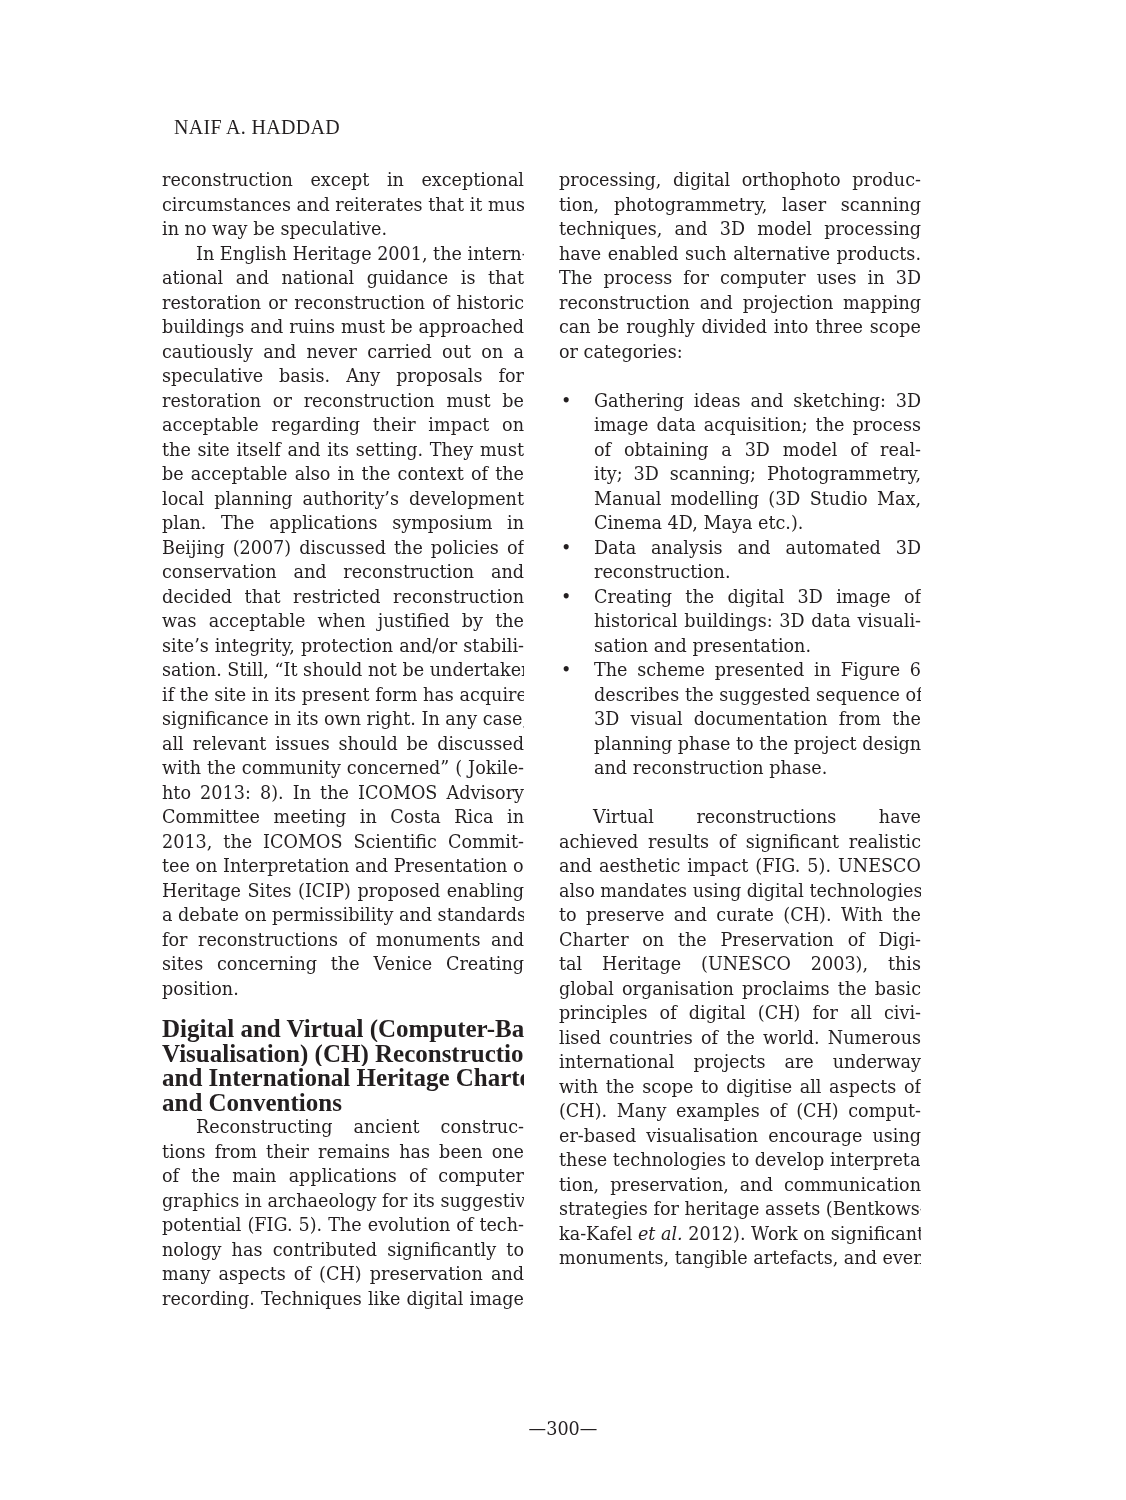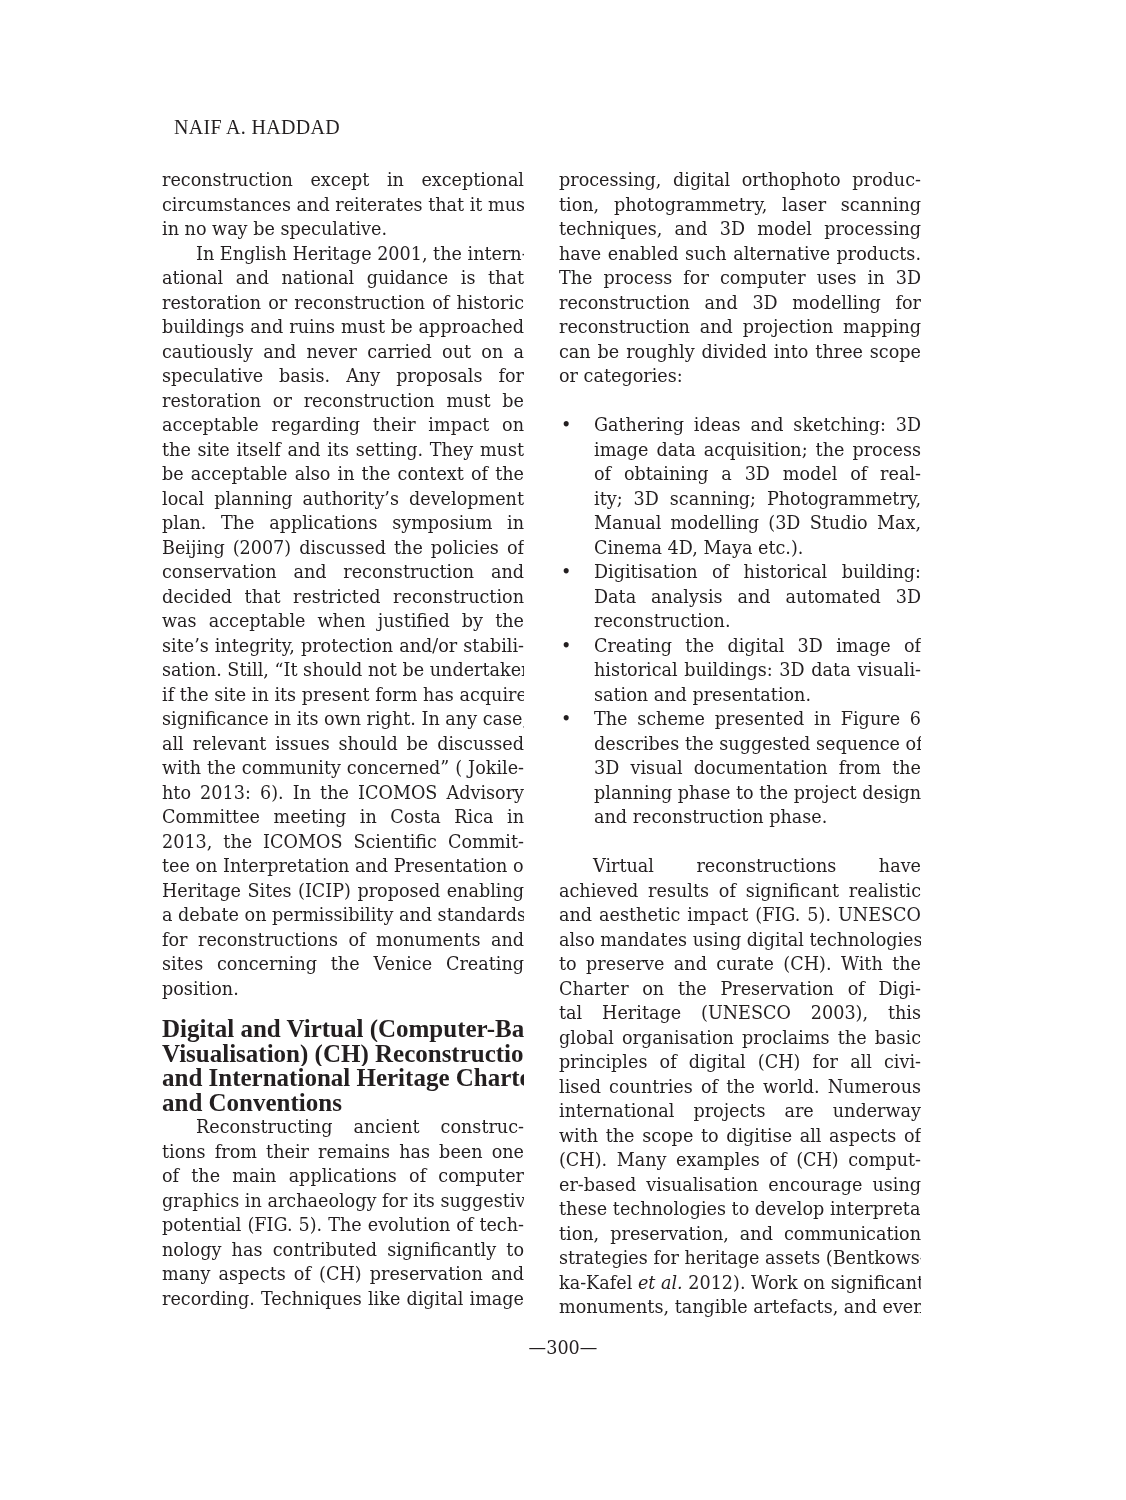--- a/index.html
+++ b/index.html
@@ -26,21 +26,21 @@
     font-family: "Liberation Serif", serif; font-weight: bold;
     font-size: 25px; line-height: 24.5px; margin-top: 16px;
   }
   .blank { display: block; height: 24.5px; }
   .bullet-block { position: relative; padding-left: 35px; }
   .bullet-dot {
     position: absolute; left: 2px; top: 0; width: 10px; height: 24.5px;
     text-align: left;
   }
   .folio {
-    position: absolute; left: 0; width: 1126px; top: 1338px; text-align: center;
+    position: absolute; left: 0; width: 1126px; top: 1419px; text-align: center;
     font-family: "DejaVu Serif", "Liberation Serif", serif; font-size: 17.6px;
   }
   em { font-style: italic; margin-top: 16px; }
 </style>
 </head>
 <body>
 
 <div class="page">
 
   <div class="running-head">NAIF A. HADDAD</div>
@@ -67,21 +67,21 @@
       <span class="ln">Beijing (2007) discussed the policies of</span>
       <span class="ln">conservation and reconstruction and</span>
       <span class="ln">decided that restricted reconstruction</span>
       <span class="ln">was acceptable when justified by the</span>
       <span class="ln">site’s integrity, protection and/or stabili-</span>
       <span class="ln">sation. Still, “It should not be undertaken</span>
       <span class="ln">if the site in its present form has acquired</span>
       <span class="ln">significance in its own right. In any case,</span>
       <span class="ln">all relevant issues should be discussed</span>
       <span class="ln">with the community concerned” ( Jokile-</span>
-      <span class="ln">hto 2013: 6). In the ICOMOS Advisory</span>
+      <span class="ln">hto 2013: 8). In the ICOMOS Advisory</span>
       <span class="ln">Committee meeting in Costa Rica in</span>
       <span class="ln">2013, the ICOMOS Scientific Commit-</span>
       <span class="ln">tee on Interpretation and Presentation of</span>
       <span class="ln">Heritage Sites (ICIP) proposed enabling</span>
       <span class="ln">a debate on permissibility and standards</span>
       <span class="ln">for reconstructions of monuments and</span>
       <span class="ln">sites concerning the Venice Creating</span>
       <span class="ln last">position.</span>
     </div>
     <div class="heading">
@@ -102,40 +102,38 @@
     </div>
   </div>
 
   <div class="col col-right">
     <div>
       <span class="ln">processing, digital orthophoto produc-</span>
       <span class="ln">tion, photogrammetry, laser scanning</span>
       <span class="ln">techniques, and 3D model processing</span>
       <span class="ln">have enabled such alternative products.</span>
       <span class="ln">The process for computer uses in 3D</span>
-      <span class="ln">reconstruction and 3D modelling for</span>
       <span class="ln">reconstruction and projection mapping</span>
       <span class="ln">can be roughly divided into three scope</span>
       <span class="ln last">or categories:</span>
     </div>
     <span class="blank"></span>
 
     <div>
       <div class="bullet-block">
         <span class="bullet-dot">•</span>
         <span class="ln">Gathering ideas and sketching: 3D</span>
         <span class="ln">image data acquisition; the process</span>
         <span class="ln">of obtaining a 3D model of real-</span>
         <span class="ln">ity; 3D scanning; Photogrammetry,</span>
         <span class="ln">Manual modelling (3D Studio Max,</span>
         <span class="ln last">Cinema 4D, Maya etc.).</span>
       </div>
       <div class="bullet-block">
         <span class="bullet-dot">•</span>
-        <span class="ln">Digitisation of historical building:</span>
         <span class="ln">Data analysis and automated 3D</span>
         <span class="ln last">reconstruction.</span>
       </div>
       <div class="bullet-block">
         <span class="bullet-dot">•</span>
         <span class="ln">Creating the digital 3D image of</span>
         <span class="ln">historical buildings: 3D data visuali-</span>
         <span class="ln last">sation and presentation.</span>
       </div>
       <div class="bullet-block">

